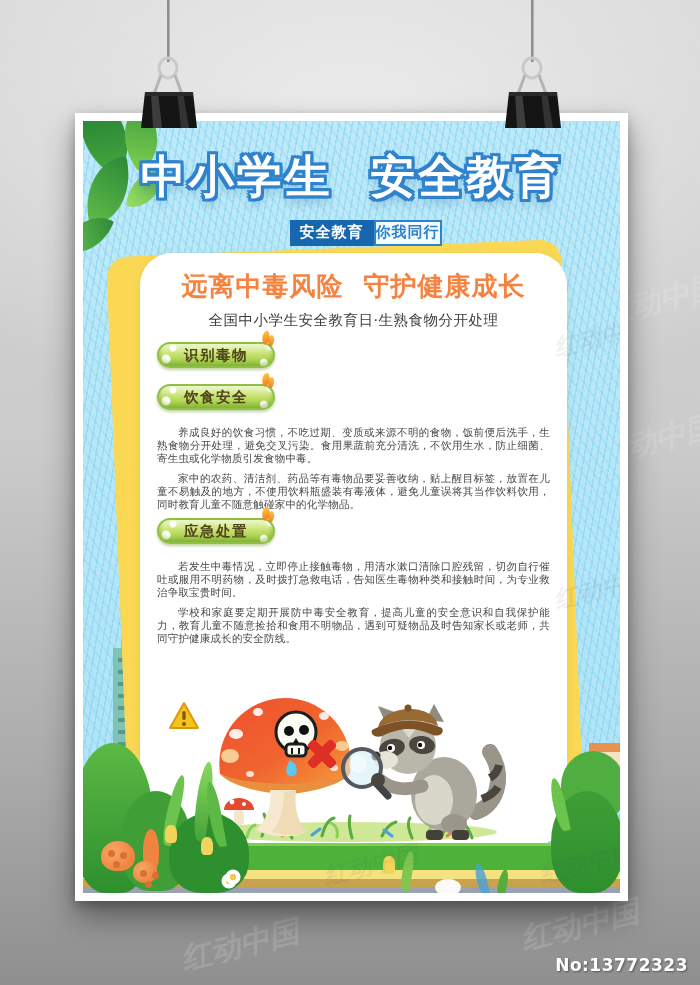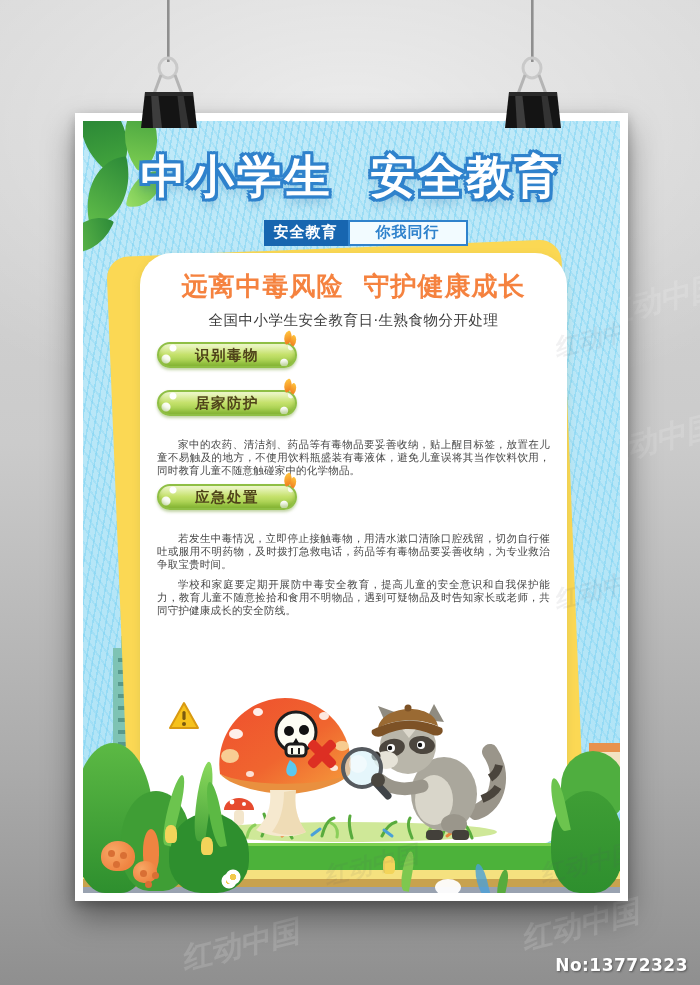--- a/index.html
+++ b/index.html
@@ -26,40 +26,40 @@
       linear-gradient(180deg,#bfe9f8,#aee3f6);}
   
   .leaf{position:absolute;border-radius:4% 95% 10% 95%;}
   
   .main-title{position:absolute;left:0;top:26px;width:100%;text-align:center;
     font-size:45px;font-weight:bold;color:#ffffff;letter-spacing:3px;white-space:pre;
     text-shadow:-3px -3px 0 #2f82cc,3px -3px 0 #2f82cc,-3px 3px 0 #2f82cc,3px 3px 0 #2f82cc,
       0 -3px 0 #2f82cc,0 3px 0 #2f82cc,-3px 0 0 #2f82cc,3px 0 0 #2f82cc,0 7px 8px rgba(30,90,150,.35);}
   .badge-row{position:absolute;left:0;top:99px;width:100%;display:flex;justify-content:center;z-index:3;}
   .badge-l{background:#1766b0;color:#fff;font-weight:bold;font-size:15px;padding:3px 10px 4px;letter-spacing:1px;margin-left:28px;}
-  .badge-r{background:#f2fbff;color:#2f82cc;font-weight:bold;font-size:15px;padding:1px 26px 2px;
+  .badge-r{background:#f2fbff;color:#2f82cc;font-weight:bold;font-size:15px;padding:1px 0 2px;
     border:2px solid #2f82cc;letter-spacing:1px;}
   
   .building{position:absolute;left:30px;top:527px;width:38px;height:160px;
     background:linear-gradient(90deg,#7ec3b4 0 70%,#a8d8cc 70% 100%);z-index:1;}
   .building:before,.building:after{content:"";position:absolute;top:10px;bottom:0;width:8px;
     background:repeating-linear-gradient(180deg,rgba(40,100,90,.45) 0 4px,transparent 4px 12px);}
   .building:before{left:5px;} .building:after{left:17px;}
   .building .roof{position:absolute;left:8px;top:-12px;width:14px;height:12px;background:#7ec3b4;}
   
   .ycard{position:absolute;left:35px;top:127px;width:455px;height:600px;background:#fbd854;
     border-radius:22px;transform:rotate(-2.3deg);z-index:2;}
   .card{position:absolute;left:57px;top:132px;width:427px;height:592px;background:#ffffff;
     border-radius:32px;z-index:3;box-shadow:0 3px 8px rgba(120,140,60,.18);}
   .card-title{margin:16px 10px 0;text-align:center;font-size:26px;font-weight:bold;color:#f5823f;
     letter-spacing:1px;white-space:pre;}
   .card-sub{margin:7px 10px 0;text-align:center;font-size:14.5px;color:#3d3d3d;letter-spacing:.5px;}
   .sections{margin:12px 17px 0;}
-  .banner{position:relative;display:inline-flex;align-items:center;height:22px;padding:0 36px;
-    border-radius:14px;border:2px solid #8fbf45;margin-bottom:22px;
+  .banner{position:relative;display:inline-flex;align-items:center;height:22px;padding:0 25px;
+    border-radius:14px;border:2px solid #8fbf45;margin-bottom:16px;
     background-image:
       radial-gradient(circle at 14px 4px,#fff 3px,rgba(255,255,255,0) 4px),
       radial-gradient(circle at 7px 15px,rgba(255,255,255,.95) 4px,rgba(255,255,255,0) 5px),
       radial-gradient(circle at 92% 85%,#fff 3.5px,rgba(255,255,255,0) 4.5px),
       radial-gradient(circle at 97% 15%,rgba(255,255,255,.85) 2.5px,rgba(255,255,255,0) 3.5px),
       linear-gradient(180deg,#f1f9d0 0%,#c5e16c 48%,#94c63e 100%);
     box-shadow:0 2px 3px rgba(120,160,60,.45), inset 0 -3px 4px rgba(116,162,44,.5);
     font-weight:bold;font-size:14.5px;color:#4f431a;letter-spacing:1.5px;}
   .butterfly{position:absolute;right:-4px;top:-12px;width:18px;height:15px;transform:rotate(10deg);}
   .butterfly:before,.butterfly:after{content:"";position:absolute;background:linear-gradient(180deg,#ffc43e,#f07f1f);}
@@ -157,31 +157,34 @@
 
         <div class="sections">
           <div>
             <div class="banner">
               <span>识别毒物</span>
               <span class="butterfly"></span>
             </div>
           </div>
           <div>
             <div class="banner">
-              <span>居家防护</span>
+              <span>饮食安全</span>
               <span class="butterfly"></span>
             </div>
+            <p class="sec-body">养成良好的饮食习惯，不吃过期、变质或来源不明的食物，饭前便后洗手，生熟食物分开处理，避免交叉污染。食用果蔬前充分清洗，不饮用生水，防止细菌、寄生虫或化学物质引发食物中毒。</p>
+          </div>
+          <div>
             <p class="sec-body">家中的农药、清洁剂、药品等有毒物品要妥善收纳，贴上醒目标签，放置在儿童不易触及的地方，不使用饮料瓶盛装有毒液体，避免儿童误将其当作饮料饮用，同时教育儿童不随意触碰家中的化学物品。</p>
           </div>
           <div>
             <div class="banner">
               <span>应急处置</span>
               <span class="butterfly"></span>
             </div>
-            <p class="sec-body">若发生中毒情况，立即停止接触毒物，用清水漱口清除口腔残留，切勿自行催吐或服用不明药物，及时拨打急救电话，药品等有毒物品要妥善收纳，为专业救治争取宝贵时间。</p>
+            <p class="sec-body">若发生中毒情况，立即停止接触毒物，用清水漱口清除口腔残留，切勿自行催吐或服用不明药物，及时拨打急救电话，告知医生毒物种类和接触时间，为专业救治争取宝贵时间。</p>
           </div>
           <div>
             <p class="sec-body">学校和家庭要定期开展防中毒安全教育，提高儿童的安全意识和自我保护能力，教育儿童不随意捡拾和食用不明物品，遇到可疑物品及时告知家长或老师，共同守护健康成长的安全防线。</p>
           </div>
         </div>
 
         <div class="illus">
           <svg class="warn" viewBox="0 0 32 30">
             <path d="M16 2 L30 27 H2 Z" fill="#f6c21c" stroke="#d99a12" stroke-width="2" stroke-linejoin="round"></path>
             <rect x="14.4" y="10" width="3.2" height="9" rx="1.6" fill="#7a5a10"></rect>

